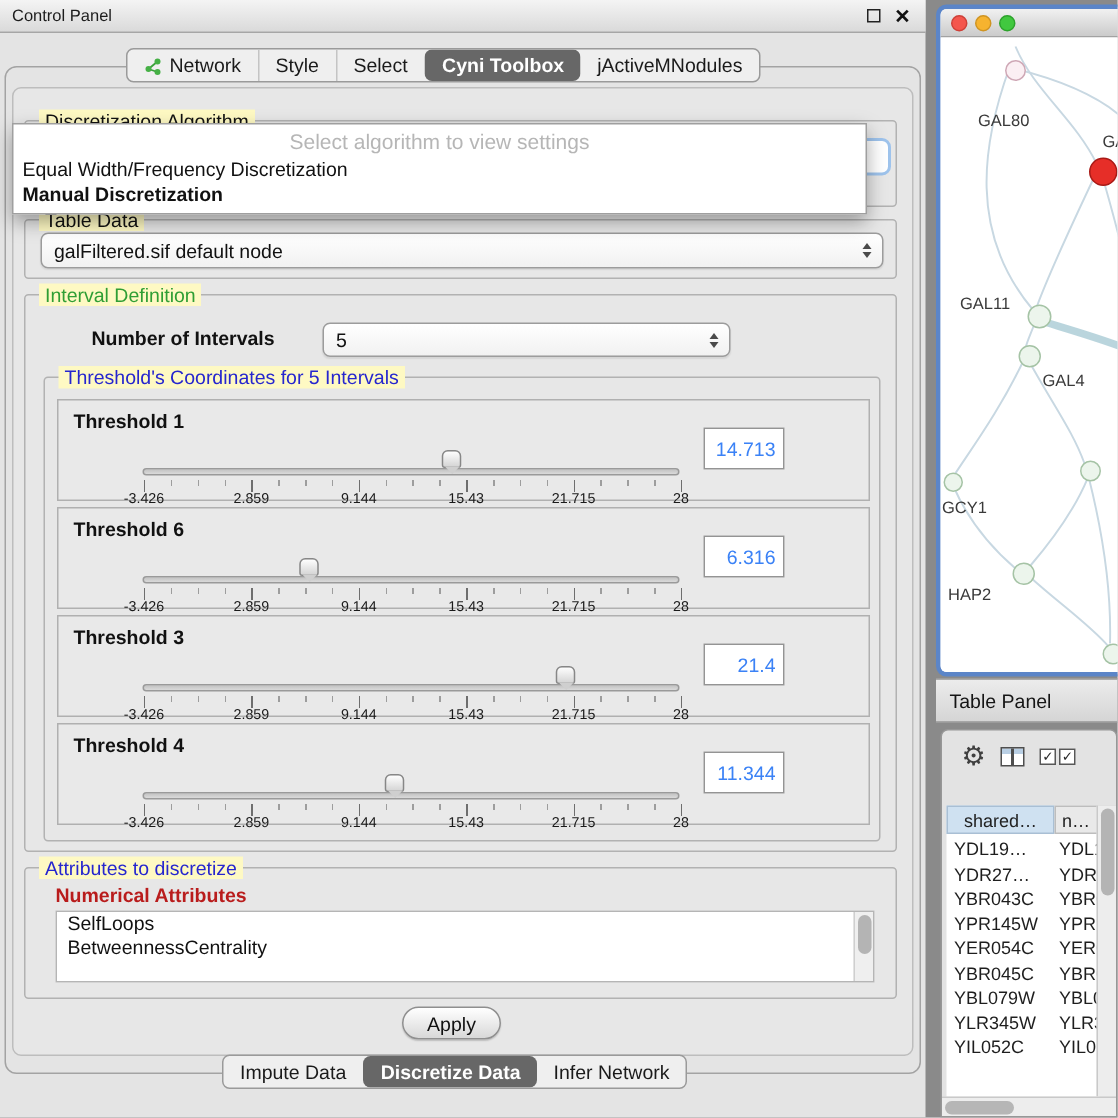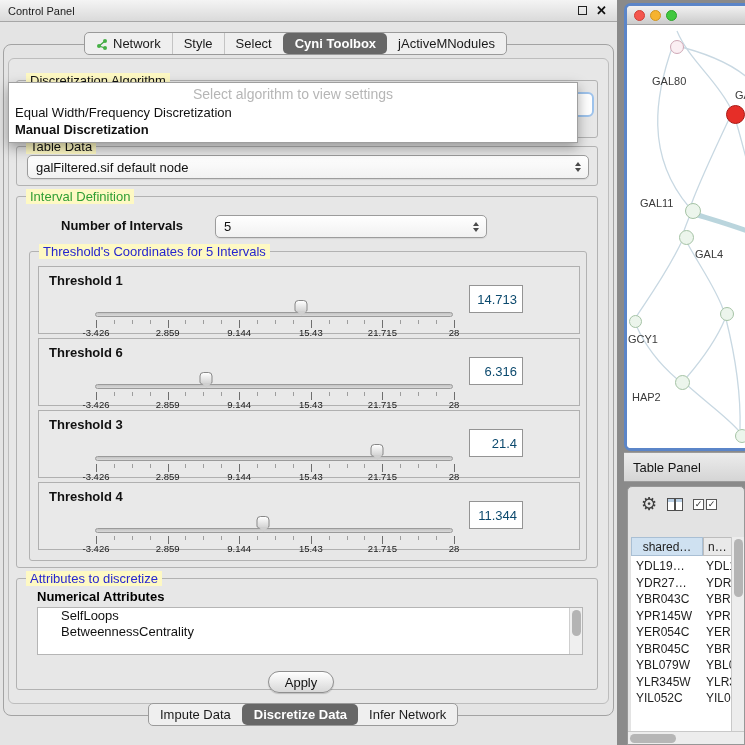--- a/index.html
+++ b/index.html
@@ -51,26 +51,26 @@
   .thumb::after{content:"";position:absolute;left:0.5px;top:10px;width:0;height:0;border-left:5px solid transparent;border-right:5px solid transparent;border-top:5px solid #cfcfcf}
   .ticks{position:absolute;left:57px;top:53px;width:359px;height:8px;background-image:repeating-linear-gradient(90deg,#6e6e6e 0,#6e6e6e 1px,transparent 1px,transparent 71.6px),repeating-linear-gradient(90deg,#9d9d9d 0,#9d9d9d 1px,transparent 1px,transparent 17.9px);background-size:359px 8px,359px 4px;background-repeat:no-repeat}
   .tick-labels{position:absolute;left:57px;top:57px;width:358px;height:11px;font-size:9.5px;color:#1a1a1a}
   .tick-labels span{position:absolute;top:3px;transform:translateX(-50%);white-space:nowrap}
   .tick-labels span:nth-child(1){left:0}
   .tick-labels span:nth-child(2){left:20%}
   .tick-labels span:nth-child(3){left:40%}
   .tick-labels span:nth-child(4){left:60%}
   .tick-labels span:nth-child(5){left:80%}
   .tick-labels span:nth-child(6){left:100%}
-  .vbox{position:absolute;left:430px;top:18px;width:54px;height:28px;background:#fff;border:1px solid #949494;font-size:13px;color:#0c4a6e;text-align:right;padding-right:5px;font-family:"Liberation Sans",sans-serif}
-
-  
-  #attr-sub{position:absolute;left:20px;top:10px;font-size:13px;font-weight:bold;color:#000000}
+  .vbox{position:absolute;left:430px;top:18px;width:54px;height:28px;background:#fff;border:1px solid #949494;font-size:13px;color:#3b82f6;text-align:right;padding-right:5px;font-family:"Liberation Sans",sans-serif}
+
+  
+  #attr-sub{position:absolute;left:20px;top:10px;font-size:13px;font-weight:bold;color:#b91c1c}
   #attr-list{position:absolute;left:20px;top:28px;width:546px;height:48px;background:#fff;border:1px solid #b5b5b5;overflow:hidden;font-size:13px;color:#111}
-  #attr-list .li{padding-left:23px;line-height:16px;white-space:nowrap}
+  #attr-list .li{padding-left:7px;line-height:16px;white-space:nowrap}
   .vscroll{position:absolute;top:0;right:0;width:13px;height:100%;background:#efefef;border-left:1px solid #cfcfcf}
   .vthumb{position:absolute;left:1.5px;top:2px;width:9px;background:#b4b4b4;border-radius:5px}
 
   #apply-btn{position:absolute;left:268px;top:671px;width:66px;height:22px;border:1px solid #8f8f8f;border-radius:11px;background:linear-gradient(#ffffff,#d8d8d8);font-size:13px;color:#111;display:flex;align-items:center;justify-content:center;box-shadow:0 1px 1px rgba(0,0,0,.18)}
 
   
   #net-win{position:absolute;left:624px;top:3px;width:134px;height:448px;border:3px solid #5b85c8;border-radius:7px;background:#fff;overflow:hidden}
   #net-titlebar{height:19px;background:linear-gradient(#f1f1f1,#cbcbcb);border-bottom:1px solid #a2a2a2;display:flex;align-items:center;gap:5px;padding:0 7px}
   .light{width:11px;height:11px;border-radius:50%}
   .light.red{background:#f4564d;border:1px solid #ce4038}
@@ -247,21 +247,21 @@
               <span>9.144</span>
               <span>15.43</span>
               <span>21.715</span>
               <span>28</span>
           </div>
           <input class="vbox" value="11.344" style="">
         </div>
       </div>
     </div>
 
-    <div class="group" style="left:16px;top:578px;width:582px;height:112px">
+    <div class="group" style="left:16px;top:578px;width:582px;height:88px">
       <span class="group-title gt-blue">Attributes to discretize</span>
       <div id="attr-sub">Numerical Attributes</div>
       <div id="attr-list">
         <div class="li">SelfLoops</div>
         <div class="li">BetweennessCentrality</div>
         <div class="vscroll">
             <div class="vthumb" style="height:26px"></div>
           </div>
       </div>
     </div>

